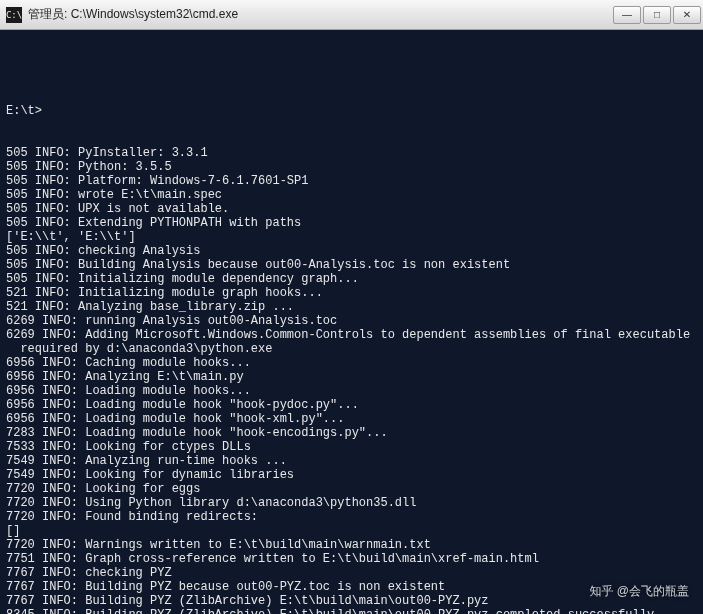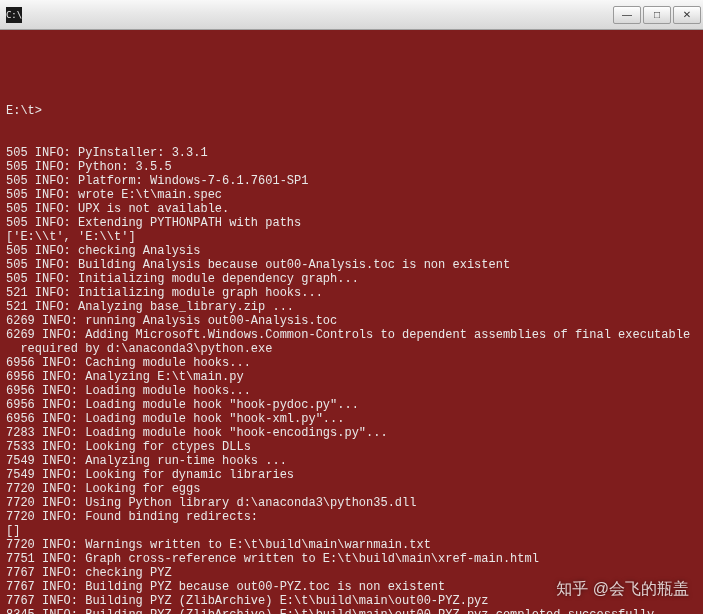--- a/index.html
+++ b/index.html
@@ -40,46 +40,47 @@
     width: 28px; height: 18px;
     border: 1px solid #9a9a9a;
     background: linear-gradient(to bottom,#fefefe,#d8d8d8);
     border-radius: 2px;
     display:flex; align-items:center; justify-content:center;
     font-size:10px; color:#333;
   }
   .terminal {
     position: absolute;
     top: 30px; left: 0; right: 0; bottom: 0;
-    background: #7f1d1d;
+    background: #0f172a;
     color: #e8e8e8;
     font-family: "NSimSun","SimSun","Consolas","Courier New",monospace;
     font-size: 12px;
     line-height: 14px;
     padding: 4px 6px;
     white-space: pre;
     overflow: hidden;
   }
   .line { display:block; min-height:14px; }
   .prompt-line { display:flex; align-items:center; }
   .watermark {
     position:absolute;
     right:14px; bottom:14px;
     color: rgba(255,255,255,0.8);
     font-family: "Microsoft YaHei","SimHei",sans-serif;
-    font-size:16px;
+    font-size:12px;
     text-shadow: 0 0 4px rgba(0,0,0,0.6);
     pointer-events:none;
   }
 </style>
 </head>
 <body>
 
 <div class="titlebar">
   <div class="sysicon">C:\</div>
+  <div class="title-text">管理员: C:\Windows\system32\cmd.exe</div>
   <div class="spacer"></div>
   <div class="winbtns">
     <div class="winbtn">—</div>
     <div class="winbtn">□</div>
     <div class="winbtn">✕</div>
   </div>
 </div>
 
 <div class="terminal">
   <span class="line"> </span>

